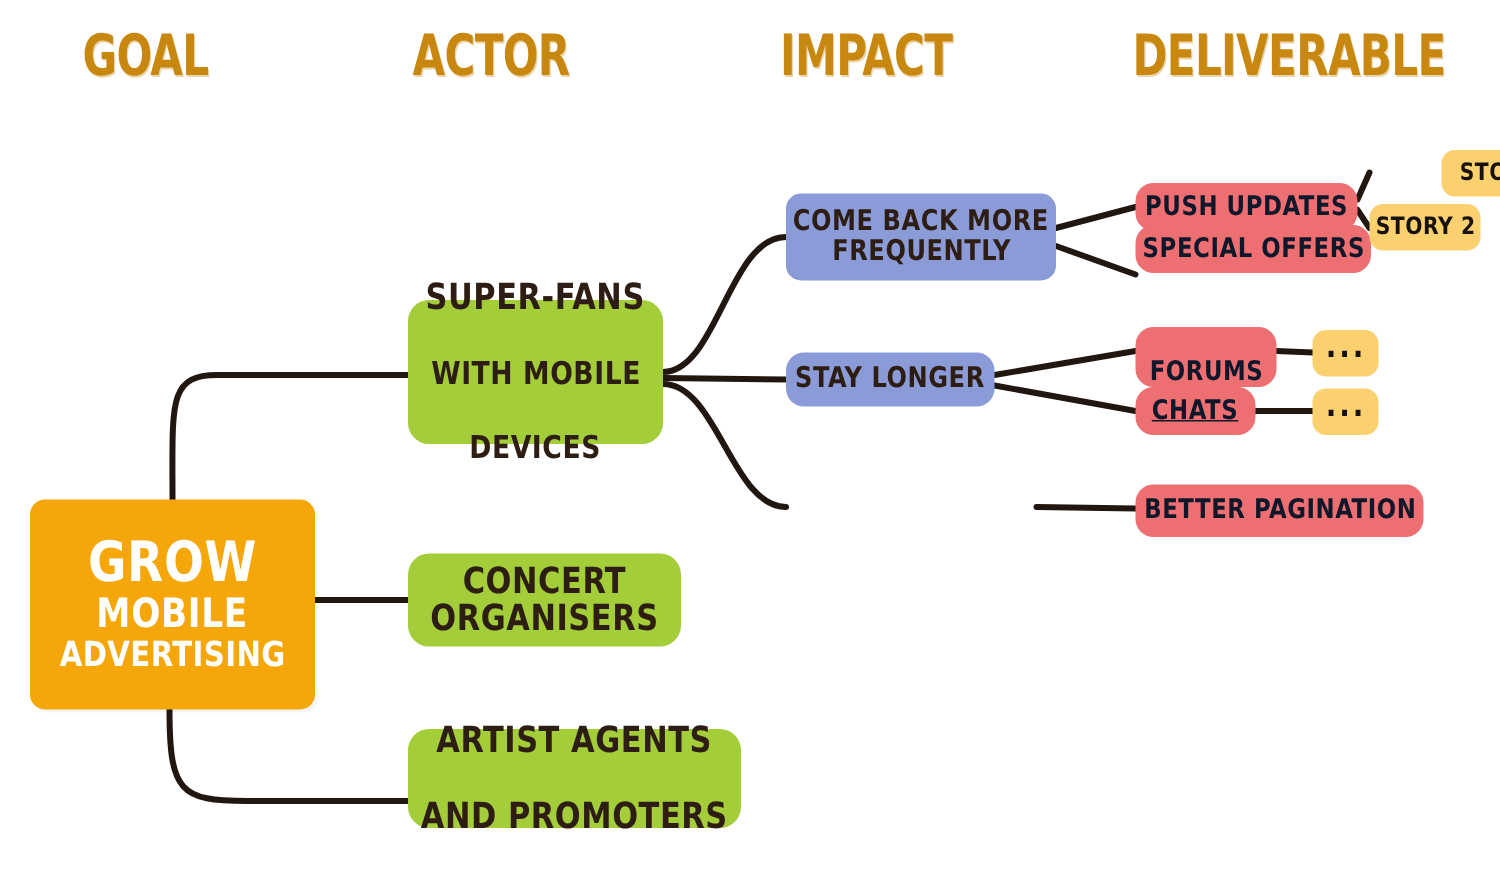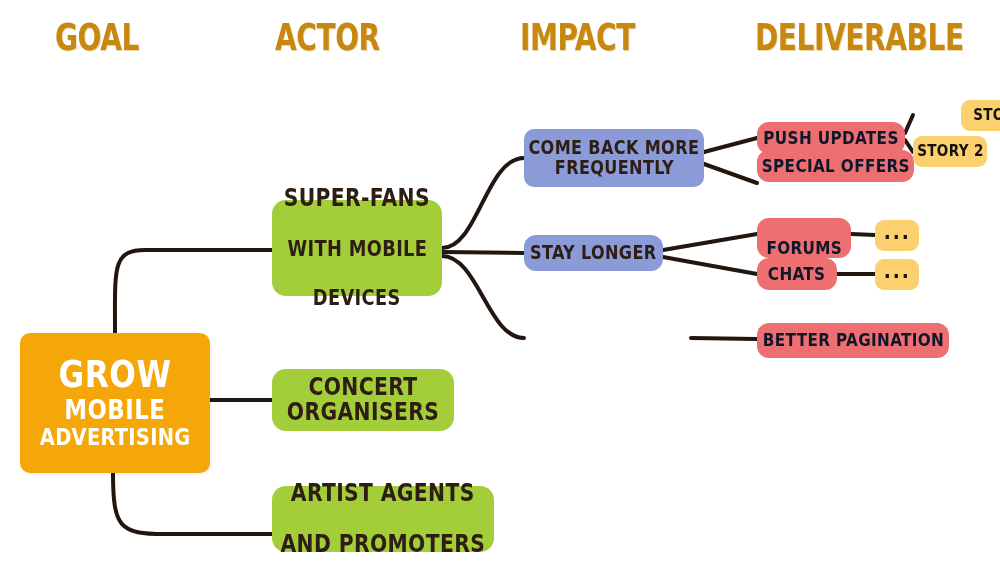--- a/index.html
+++ b/index.html
@@ -158,21 +158,21 @@
 
   <div class="node deliv" style="left: 757px; top: 122px; width: 148px; height: 32px;">
     <span class="ln">PUSH UPDATES</span>
   </div>
   <div class="node deliv" style="left: 757px; top: 150px; width: 157px; height: 32px;">
     <span class="ln">SPECIAL OFFERS</span>
   </div>
   <div class="node deliv" style="left: 757px; top: 218px; width: 94px; height: 40px; justify-content: flex-end;">
     <span class="ln">FORUMS</span>
   </div>
-  <div class="node deliv" style="left: 757px; top: 258px; width: 80px; height: 32px;">
+  <div class="node deliv" style="left: 757px; top: 258px; width: 80px; height: 32px; text-decoration: underline;">
     <span class="ln">CHATS</span>
   </div>
   <div class="node deliv" style="left: 757px; top: 323px; width: 192px; height: 35px;">
     <span class="ln">BETTER PAGINATION</span>
   </div>
 
   <div class="node story" style="left: 917px; top: 100px; width: 90px; height: 31px; margin-left: 44px;">
     <span class="ln">STORY 1</span>
   </div>
   <div class="node story" style="left: 913px; top: 136px; width: 74px; height: 31px;">

